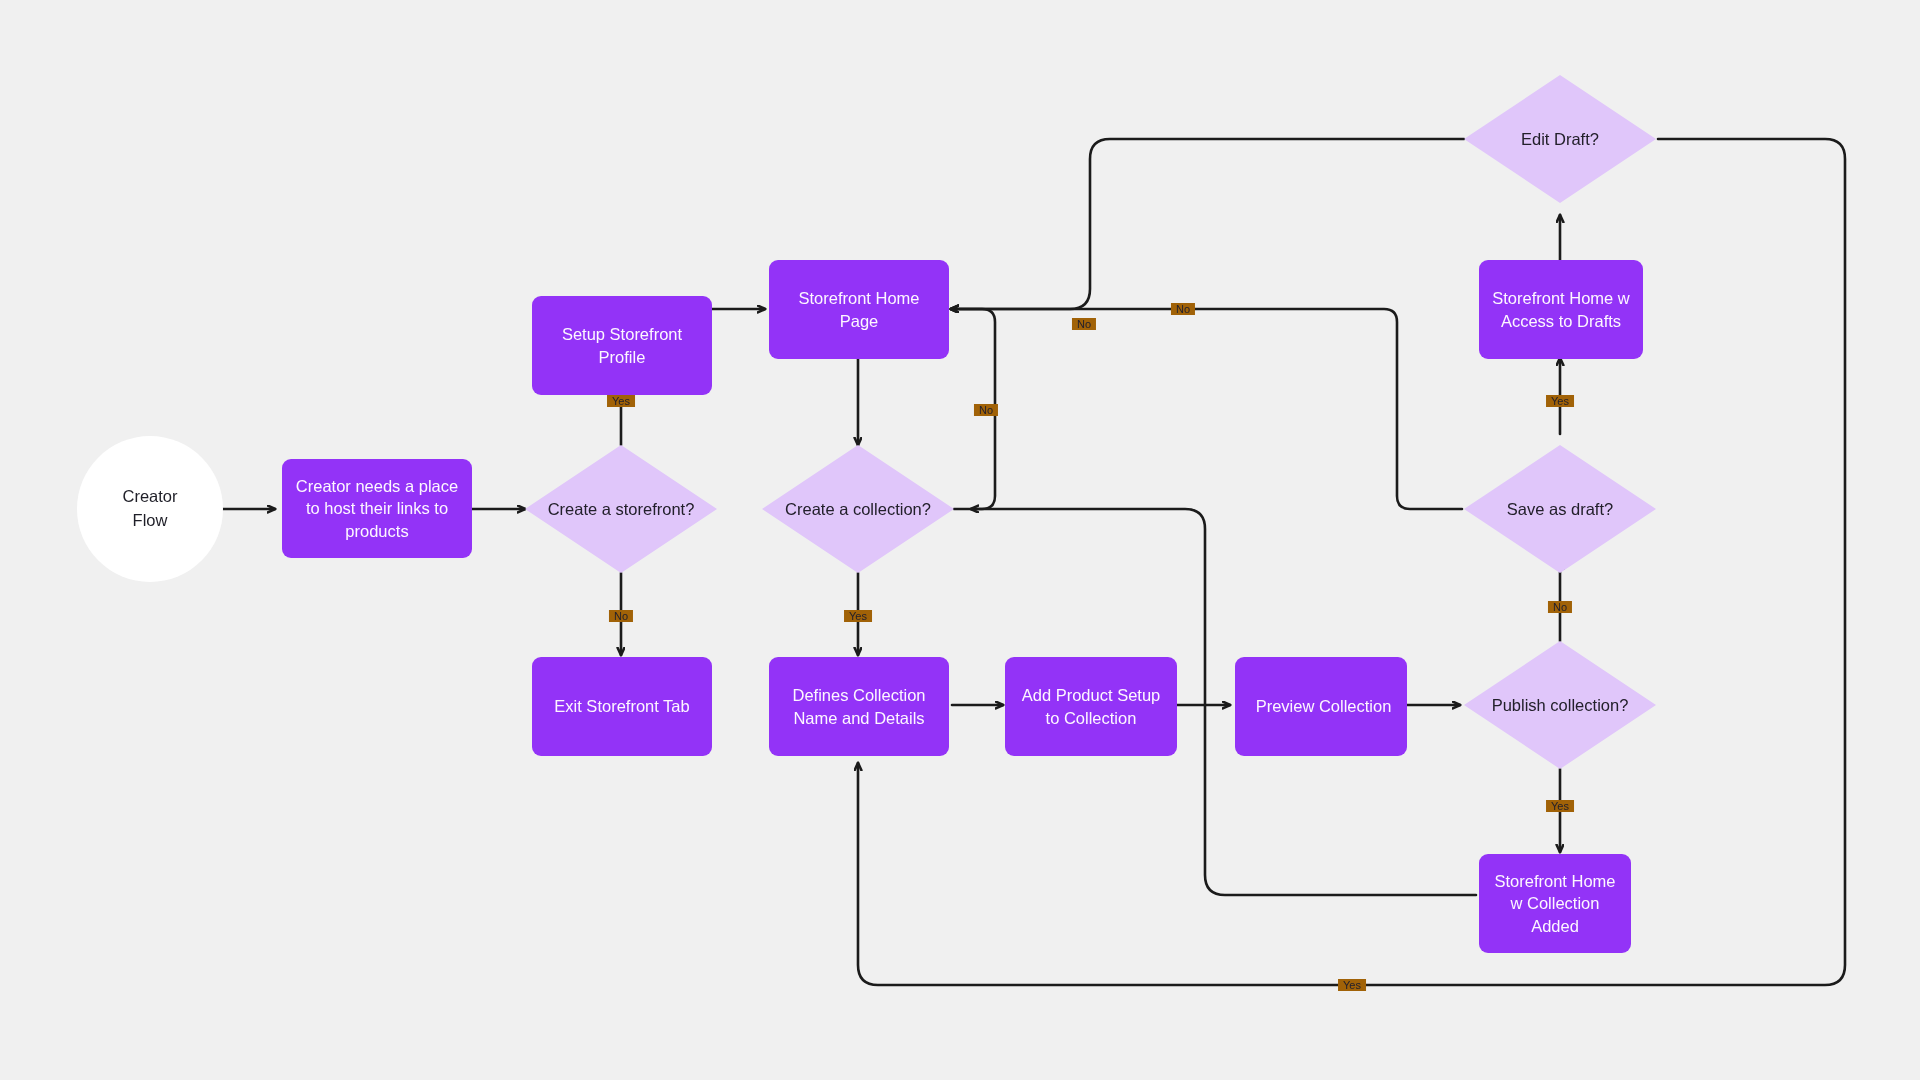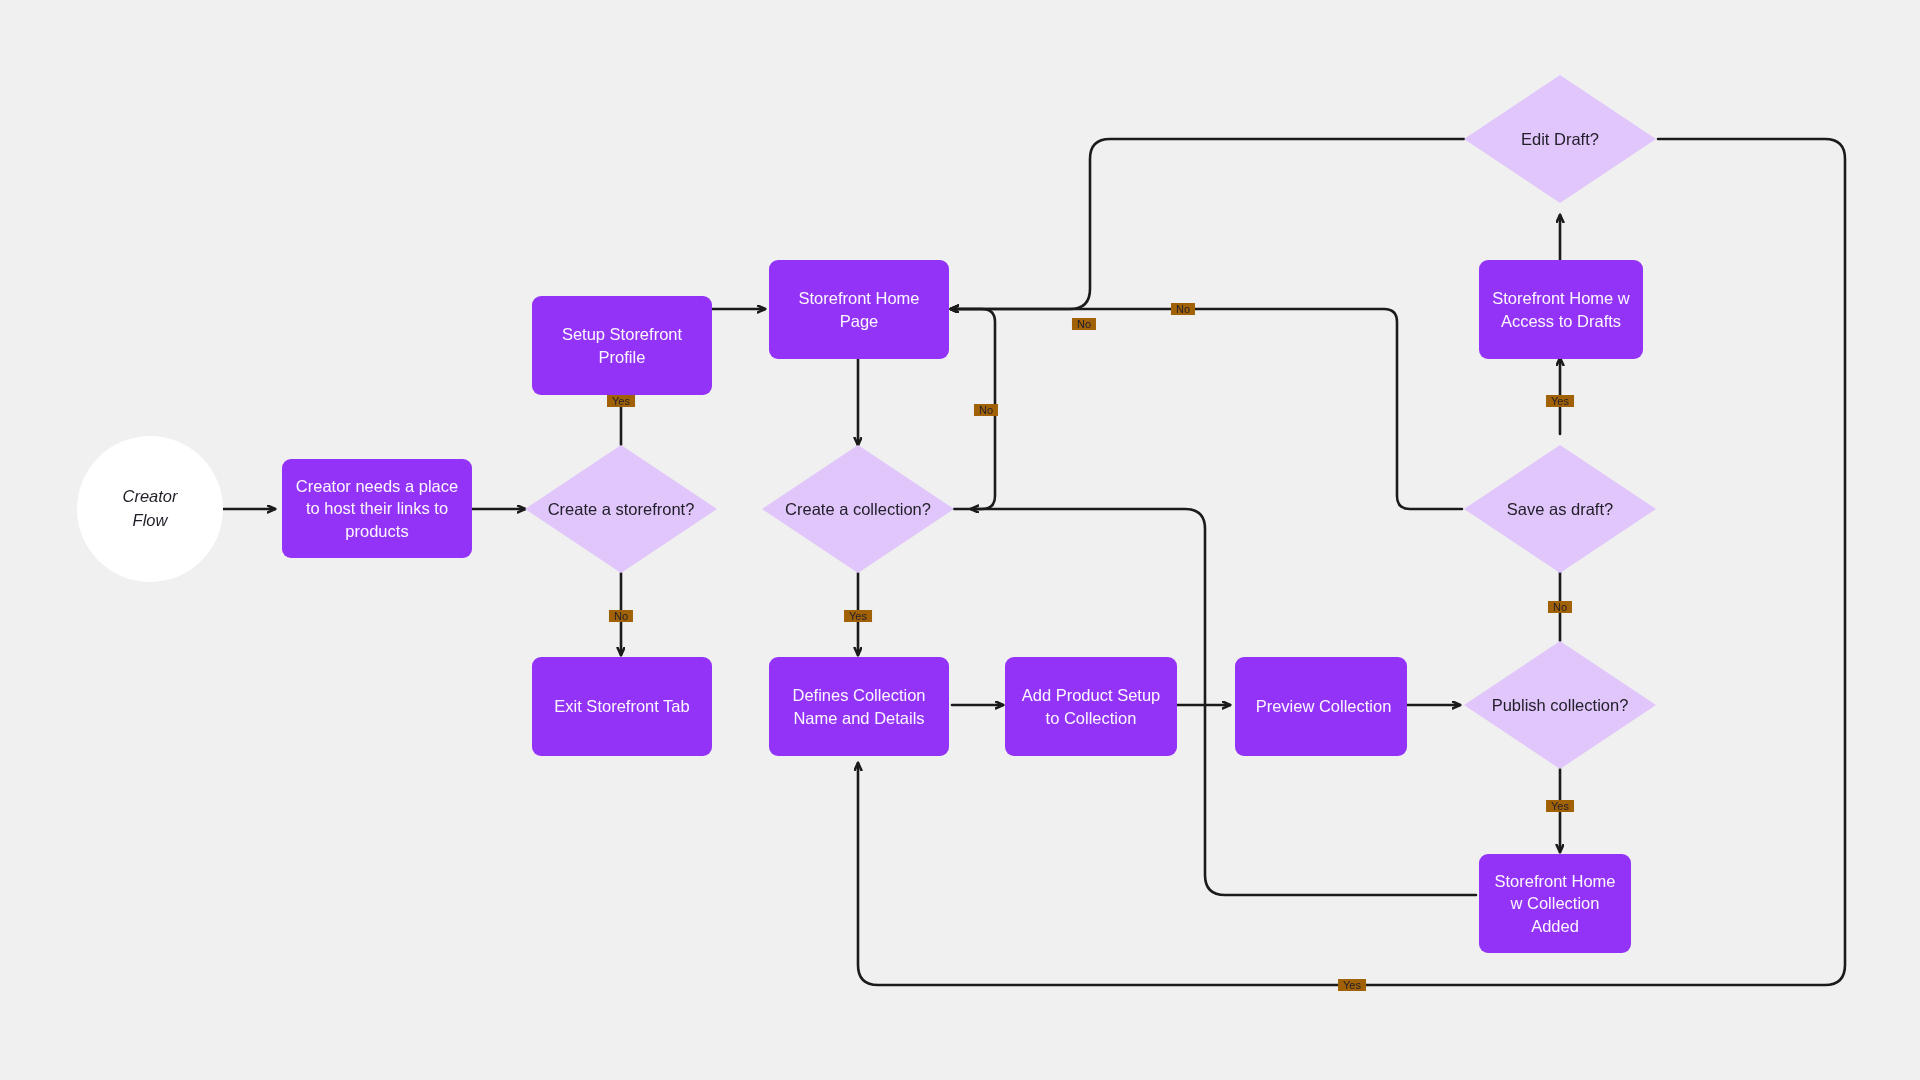--- a/index.html
+++ b/index.html
@@ -77,21 +77,21 @@
       <path d="M1560,308 L1560,215"></path>
 
       <path d="M1464,139 L1110,139 Q1090,139 1090,159 L1090,289 Q1090,309 1070,309 L951,309"></path>
 
       <path d="M1476,895 L1225,895 Q1205,895 1205,875 L1205,529 Q1205,509 1185,509 L971,509"></path>
 
       <path d="M1658,139 L1825,139 Q1845,139 1845,159 L1845,965 Q1845,985 1825,985 L878,985 Q858,985 858,965 L858,763"></path>
     </g>
   </svg>
 
-  <div class="node start" style="left:77px;top:436px;width:146px;height:146px;font-style:italic;">
+  <div class="node start" style="left:77px;top:436px;width:146px;height:146px;">
     <span style="white-space:pre-line;">Creator
 Flow</span>
   </div>
 
   <div class="node proc" style="left:282px;top:459px;width:190px;height:99px;">
     <span>Creator needs a place to host their links to products</span>
   </div>
 
   <div class="dec-wrap" style="left:525px;top:445px;width:192px;height:128px;">
     <div class="dec-shape"></div>

